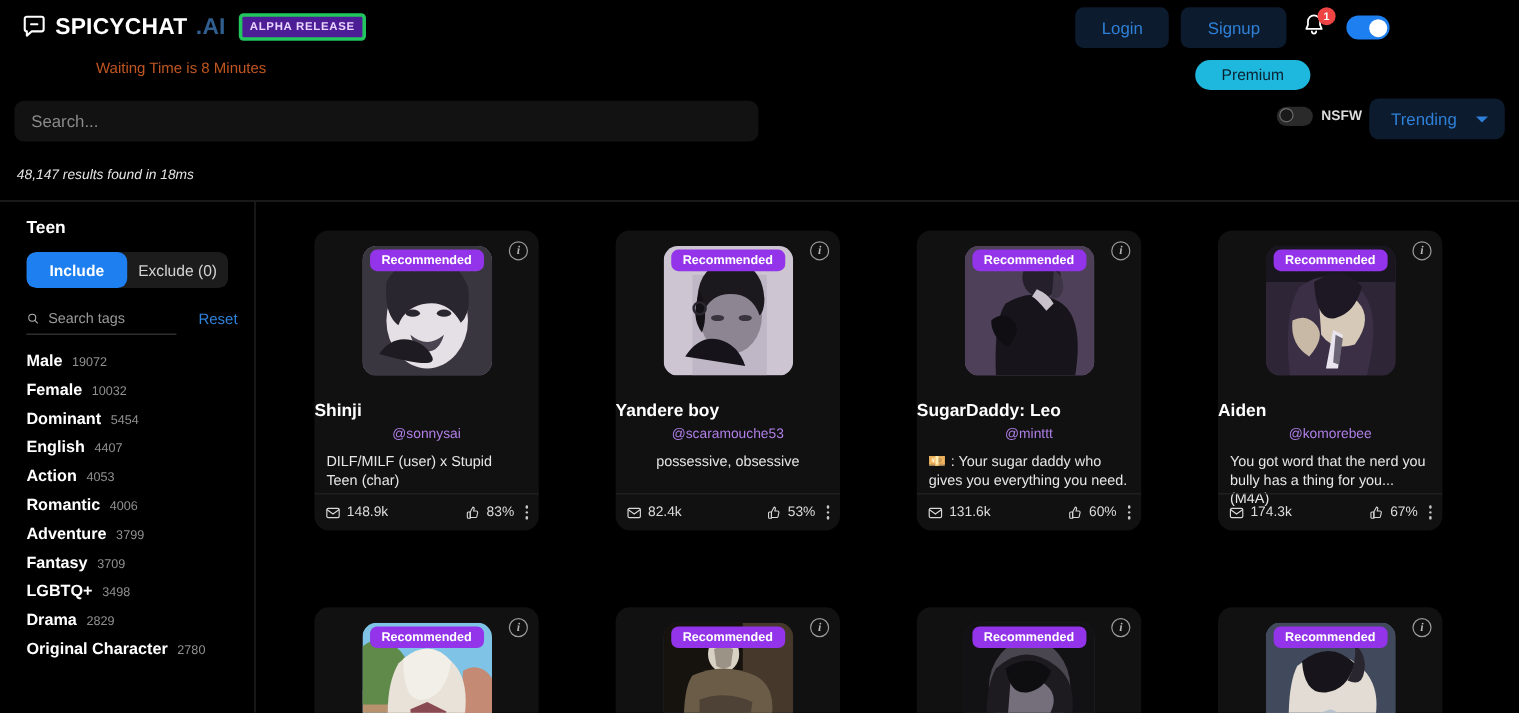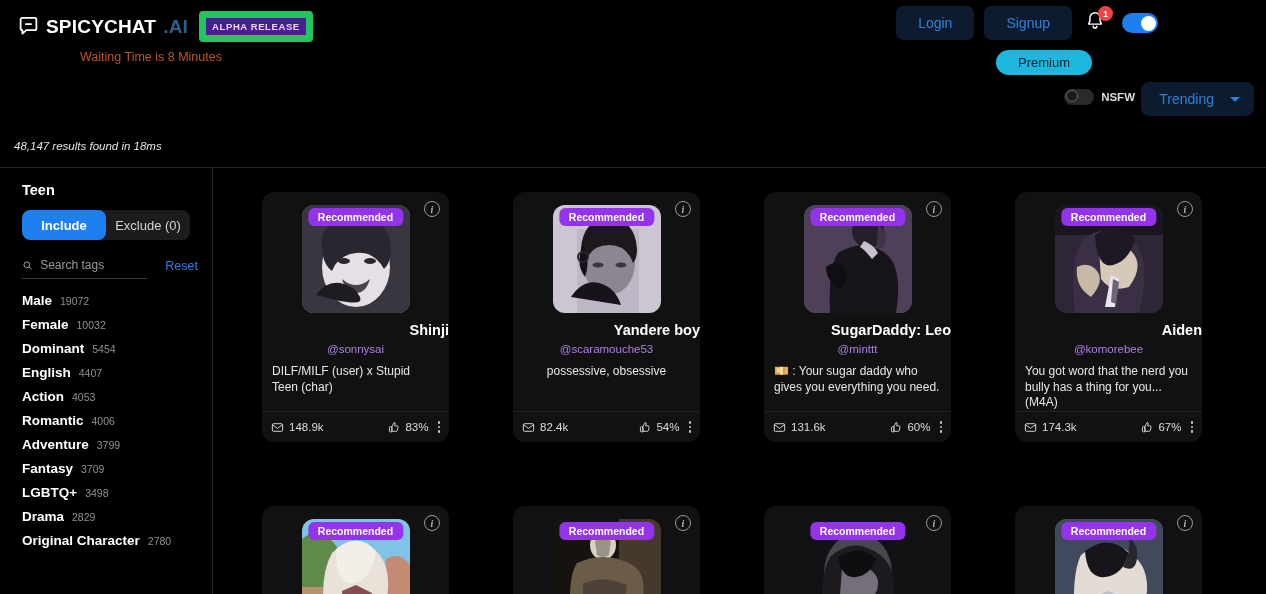--- a/index.html
+++ b/index.html
@@ -18,21 +18,21 @@
     position: absolute; top: 0; left: 0; width: 1172px; height: 46px;
     display: flex; align-items: center;
   }
   .brand { position: absolute; left: 18px; top: 11px; display: flex; align-items: center; gap: 7px; }
   .logo-bubble { width: 21px; height: 21px; position: relative; }
   .logo-bubble svg { display: block; }
   .brand-name { font-size: 19px; font-weight: bold; letter-spacing: .2px; color: #fff; }
   .brand-ai { font-size: 19px; font-weight: bold; color: #2f5e8f; letter-spacing: .2px; }
   .alpha-badge {
     background: #4c1d95; color: #e9d5ff;
-    border: 7px solid #22c55e;
+    border: 3px solid #22c55e;
     font-size: 9.5px; font-weight: bold; letter-spacing: .6px;
     padding: 3px 6px 3px 6px; border-radius: 4px; margin-left: 4px;
   }
   .waiting {
     position: absolute; left: 80px; top: 50px;
     font-size: 12.5px; color: #c05621; font-weight: 500;
   }
 
   .navlinks { position: absolute; left: 505px; top: 14px; display: flex; align-items: center; gap: 0; }
   .navlink {
@@ -156,21 +156,21 @@
     padding: 3px 10px; border-radius: 6px; white-space: nowrap; z-index: 3;
   }
   .info-icon {
     position: absolute; top: 9px; right: 9px; width: 16px; height: 16px;
     border: 1.3px solid #9a9a9a; border-radius: 50%;
     color: #b5b5b5; font-size: 10px; font-style: italic; font-weight: bold;
     display: flex; align-items: center; justify-content: center;
     cursor: pointer; z-index: 4;
     font-family: "Liberation Serif", serif;
   }
-  .card-name { text-align: right; font-size: 14.5px; font-weight: bold; margin-top: 9px; color: #fff; }
+  .card-name { text-align: left; font-size: 14.5px; font-weight: bold; margin-top: 22px; color: #fff; }
   .card-handle { text-align: center; font-size: 11.5px; color: #b07fe8; margin-top: 5px; }
   .card-desc {
     margin: 9px 10px 0 10px; font-size: 12px; line-height: 1.3; color: #e6e6e6;
     text-align: left;
   }
   .card-footer {
     position: absolute; bottom: 0; left: 0; width: 187px; height: 31px;
     border-top: 1px solid #232323;
     display: flex; align-items: center; padding: 0 9px;
   }
@@ -213,20 +213,21 @@
         <span class="bell-badge">1</span>
       </span>
       <span class="toggle-nav">
         <span class="knob"></span>
       </span>
     </div>
 
     <button class="premium-btn">Premium</button>
   </div>
 
+  <input class="search-input" type="text" placeholder="Search..." style="">
 
   <div class="nsfw-wrap">
     <span class="toggle-nsfw">
       <span class="knob"></span>
     </span>
     <span class="nsfw-label">NSFW</span>
   </div>
 
   <button class="trending-btn">
     <span>Trending</span>
@@ -377,21 +378,21 @@
             <rect x="2.5" y="5" width="19" height="14" rx="2" fill="none" stroke="#d8d8d8" stroke-width="1.8"></rect>
             <path d="M3 7l9 6.5L21 7" fill="none" stroke="#d8d8d8" stroke-width="1.8" stroke-linecap="round"></path>
           </svg>
           <span>82.4k</span>
         </span>
         <span class="stat right">
           <svg class="icon-sm" viewBox="0 0 24 24">
             <path d="M6 10.5h3V20H6a1.5 1.5 0 0 1-1.5-1.5V12A1.5 1.5 0 0 1 6 10.5z" fill="none" stroke="#d8d8d8" stroke-width="1.7"></path>
             <path d="M9 10.5l4-7.5a2 2 0 0 1 2 2.6L14 9h4.4a2 2 0 0 1 2 2.4l-1.3 6A2 2 0 0 1 17 19H9z" fill="none" stroke="#d8d8d8" stroke-width="1.7" stroke-linejoin="round"></path>
           </svg>
-          <span>54%</span>
+          <span>53%</span>
         </span>
         <span class="kebab">
             <i></i>
             <i></i>
             <i></i>
           </span>
       </div>
     </div>
 
     <div class="card">

